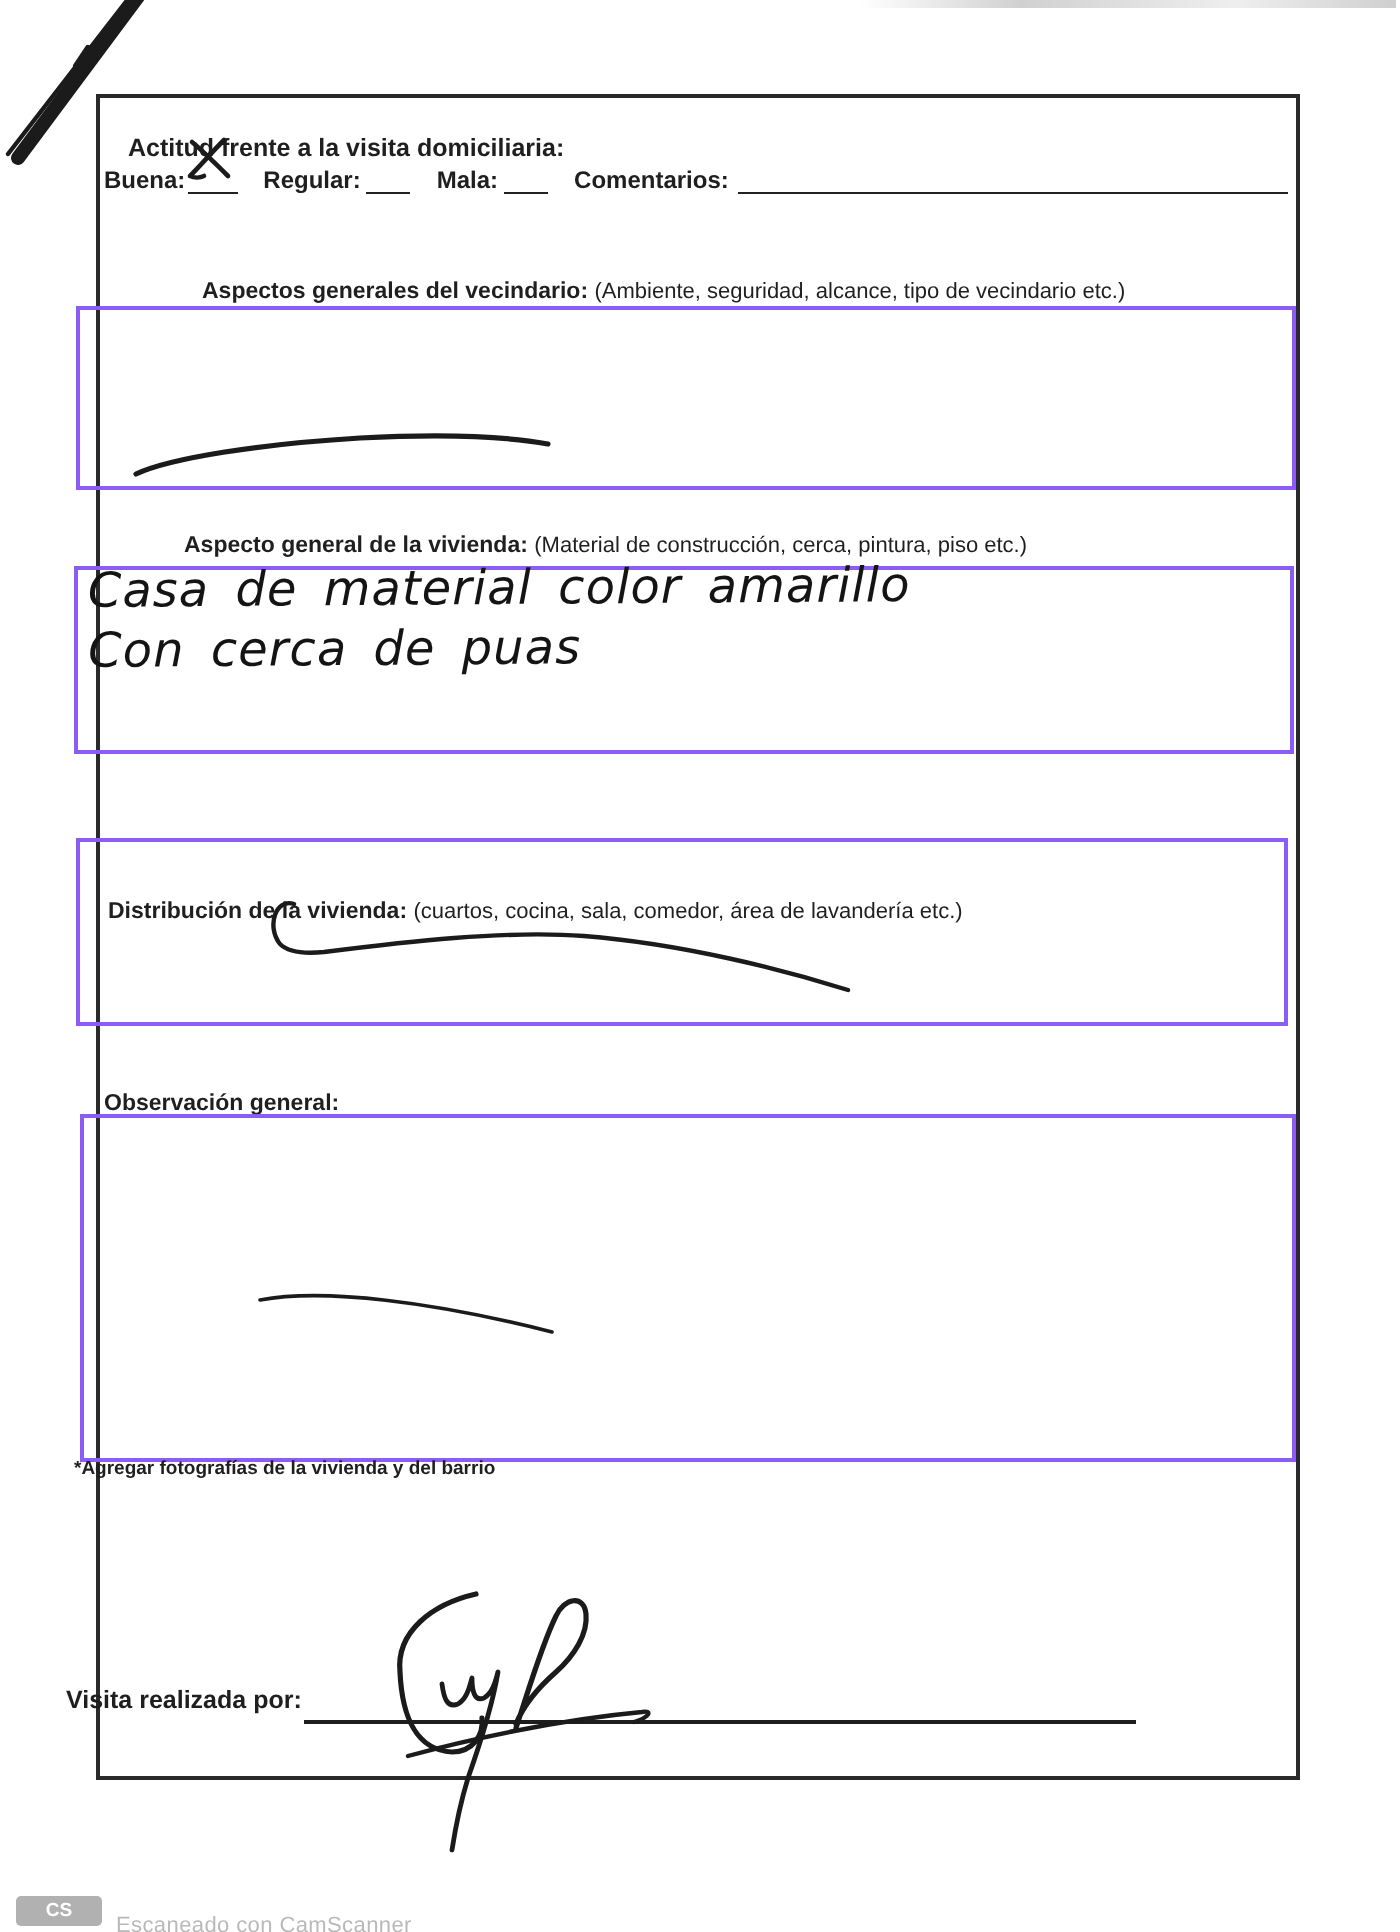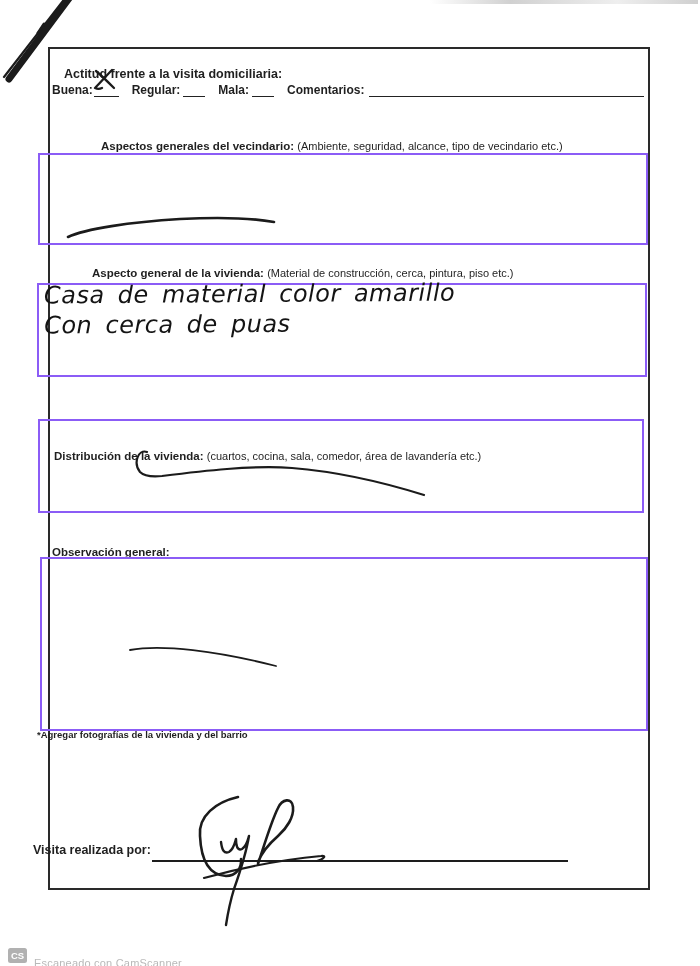--- a/index.html
+++ b/index.html
@@ -50,21 +50,21 @@
 
   .footnote{left:37px;top:729px;font-size:9.5px;font-weight:bold;}
 
   
   .visita-label{left:33px;top:843px;font-size:12.5px;}
   .sig-line{left:152px;top:860px;width:416px;border-top:2px solid #1d1d1d;height:0;}
   .signature-svg{left:188px;top:784px;overflow:visible;}
 
   
   .footer{left:8px;top:941px;display:flex;align-items:center;}
-  .cs-badge{width:19px;height:15px;background:#b1b1b1;border-radius:2.5px;
+  .cs-badge{width:43px;height:15px;background:#b1b1b1;border-radius:2.5px;
     color:#ffffff;font-size:9.5px;font-weight:bold;display:flex;align-items:center;justify-content:center;}
   .cs-text{margin-left:7px;font-size:11px;color:#b9b9b9;letter-spacing:.2px;margin-top:16px;}
 
   svg.scribble{display:block;}
   svg path{fill:none;stroke:#1b1b1b;stroke-linecap:round;stroke-linejoin:round;}
 </style>
 </head>
 <body>
 
 <div>

